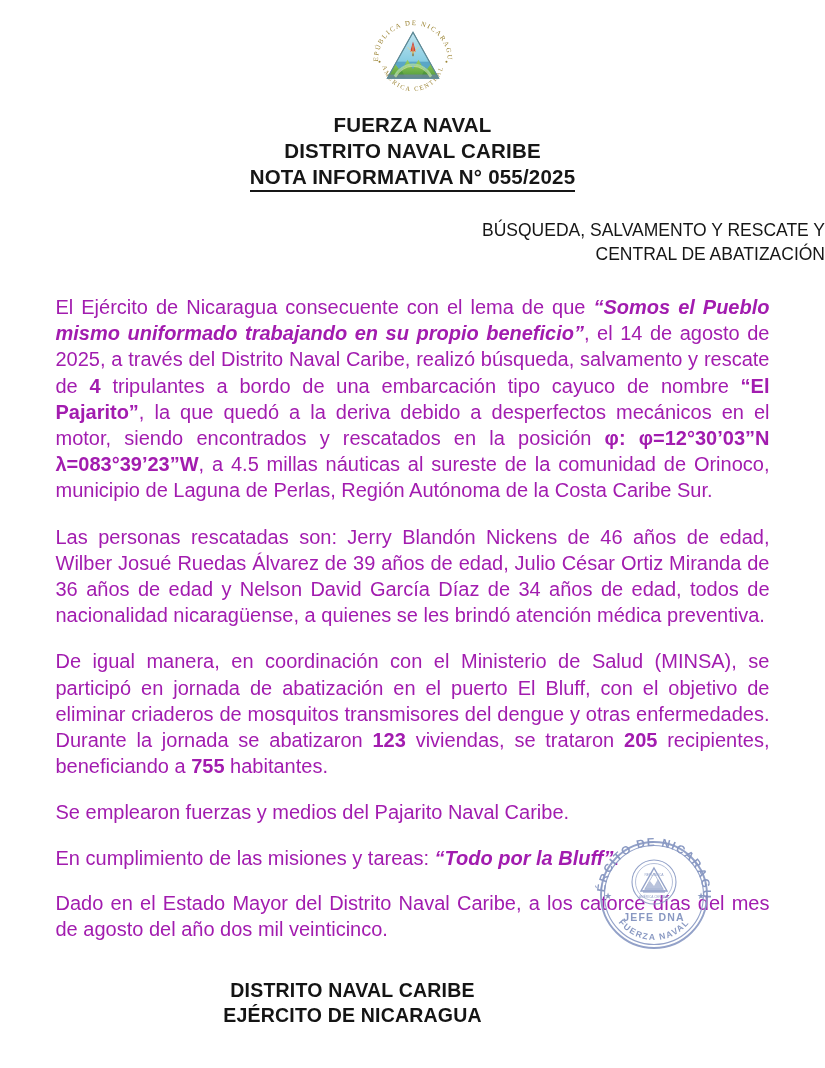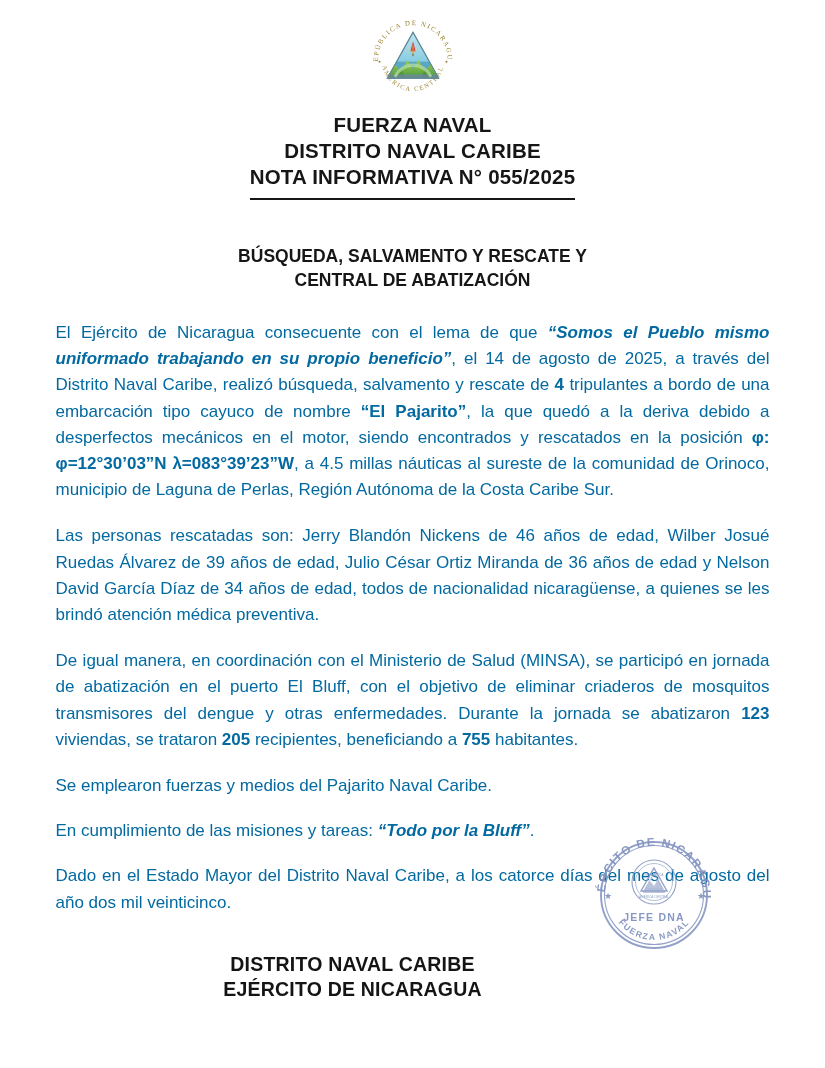--- a/index.html
+++ b/index.html
@@ -44,45 +44,45 @@
   .title-line {
     font-weight: bold;
     font-size: 20.5px;
     letter-spacing: 0.2px;
     line-height: 26px;
     color: #161616;
   }
   .title-underline {
     display: inline-block;
     border-bottom: 2px solid #161616;
-    padding-bottom: 8px;
+    padding-bottom: 0px;
   }
 
   .subtitle {
-    text-align: center;
-    margin-top: 44px;
-    font-weight: bold;
+    text-align: right;
+    margin-top: 26px;
+    font-weight: normal;
     font-size: 17.5px;
     line-height: 24px;
     color: #161616;
   }
 
   
   .body-area {
     margin: 0 auto;
     width: 714px;
     padding-left: 0;
     margin-top: 28px;
   }
   p.para {
     text-align: justify;
-    font-size: 17px;
+    font-size: 20px;
     line-height: 26.2px;
     margin: 0 0 20px 0;
-    color: #0369a1;
+    color: #a21caf;
     hyphens: none;
   }
   p.para.tight {
     margin-bottom: 19px;
   }
   p.para:last-child { margin-bottom: 0; }
   .b { font-weight: bold; }
   .bi { font-weight: bold; font-style: italic; }
 
   

